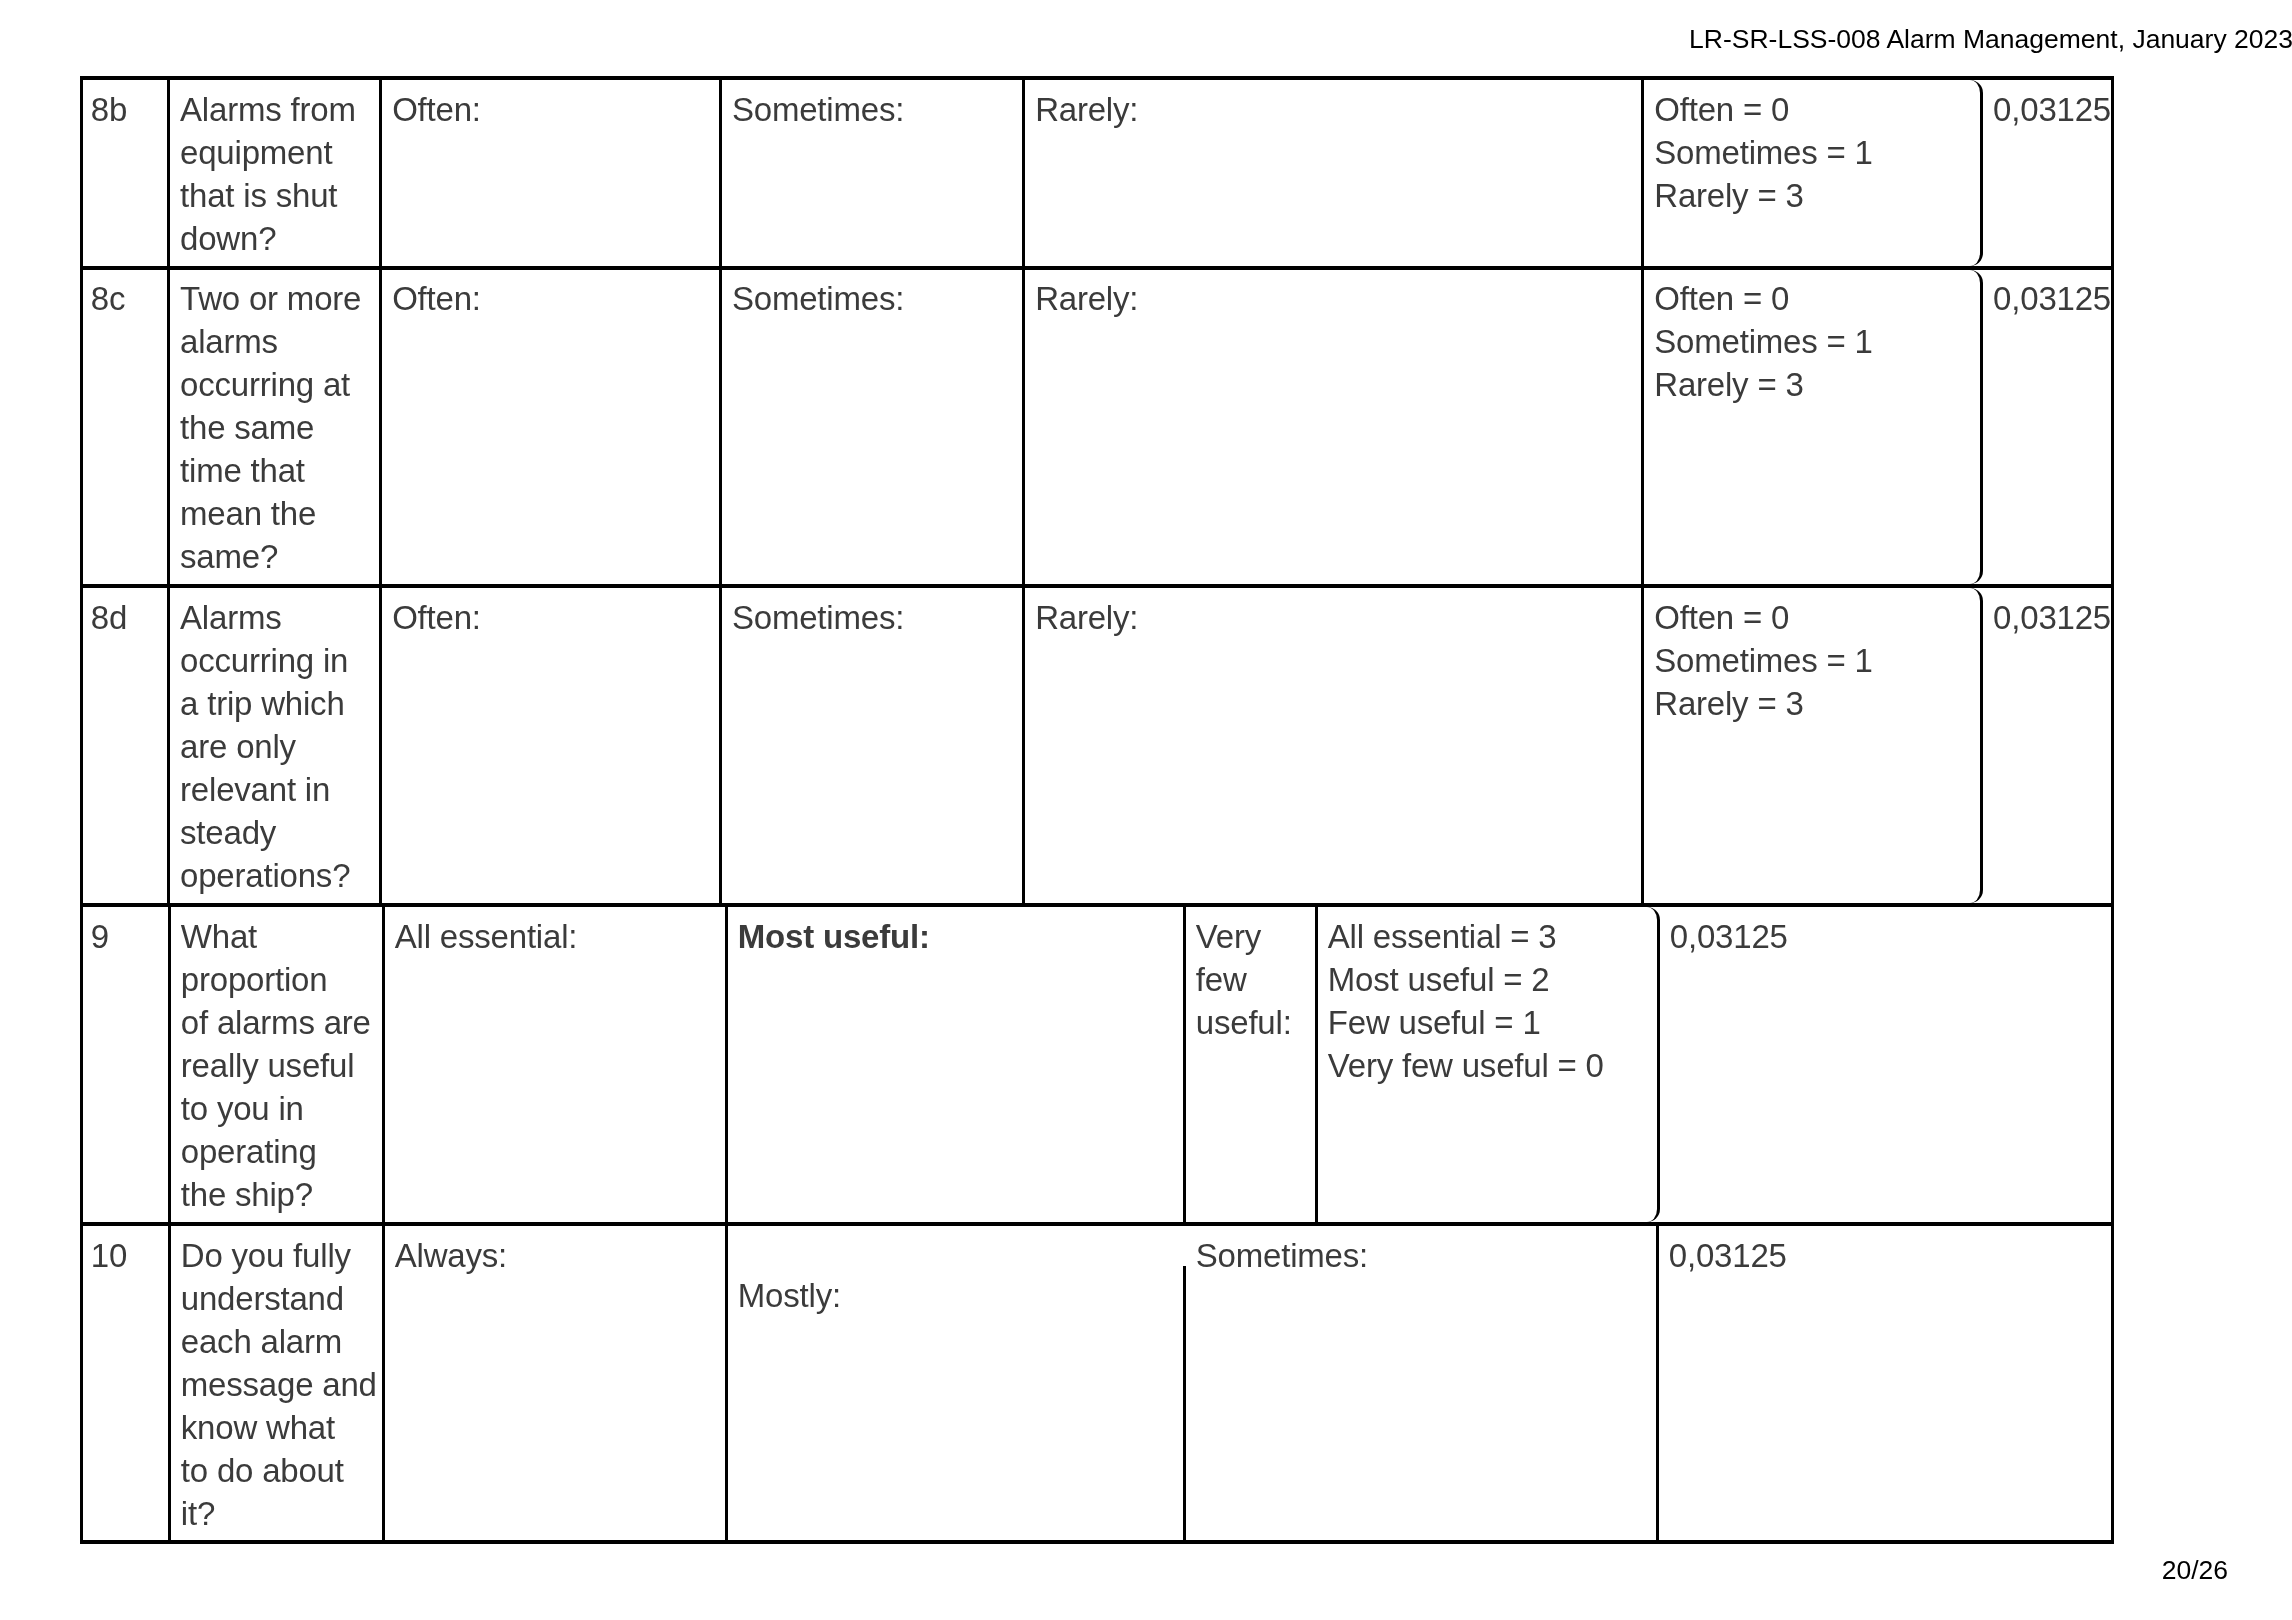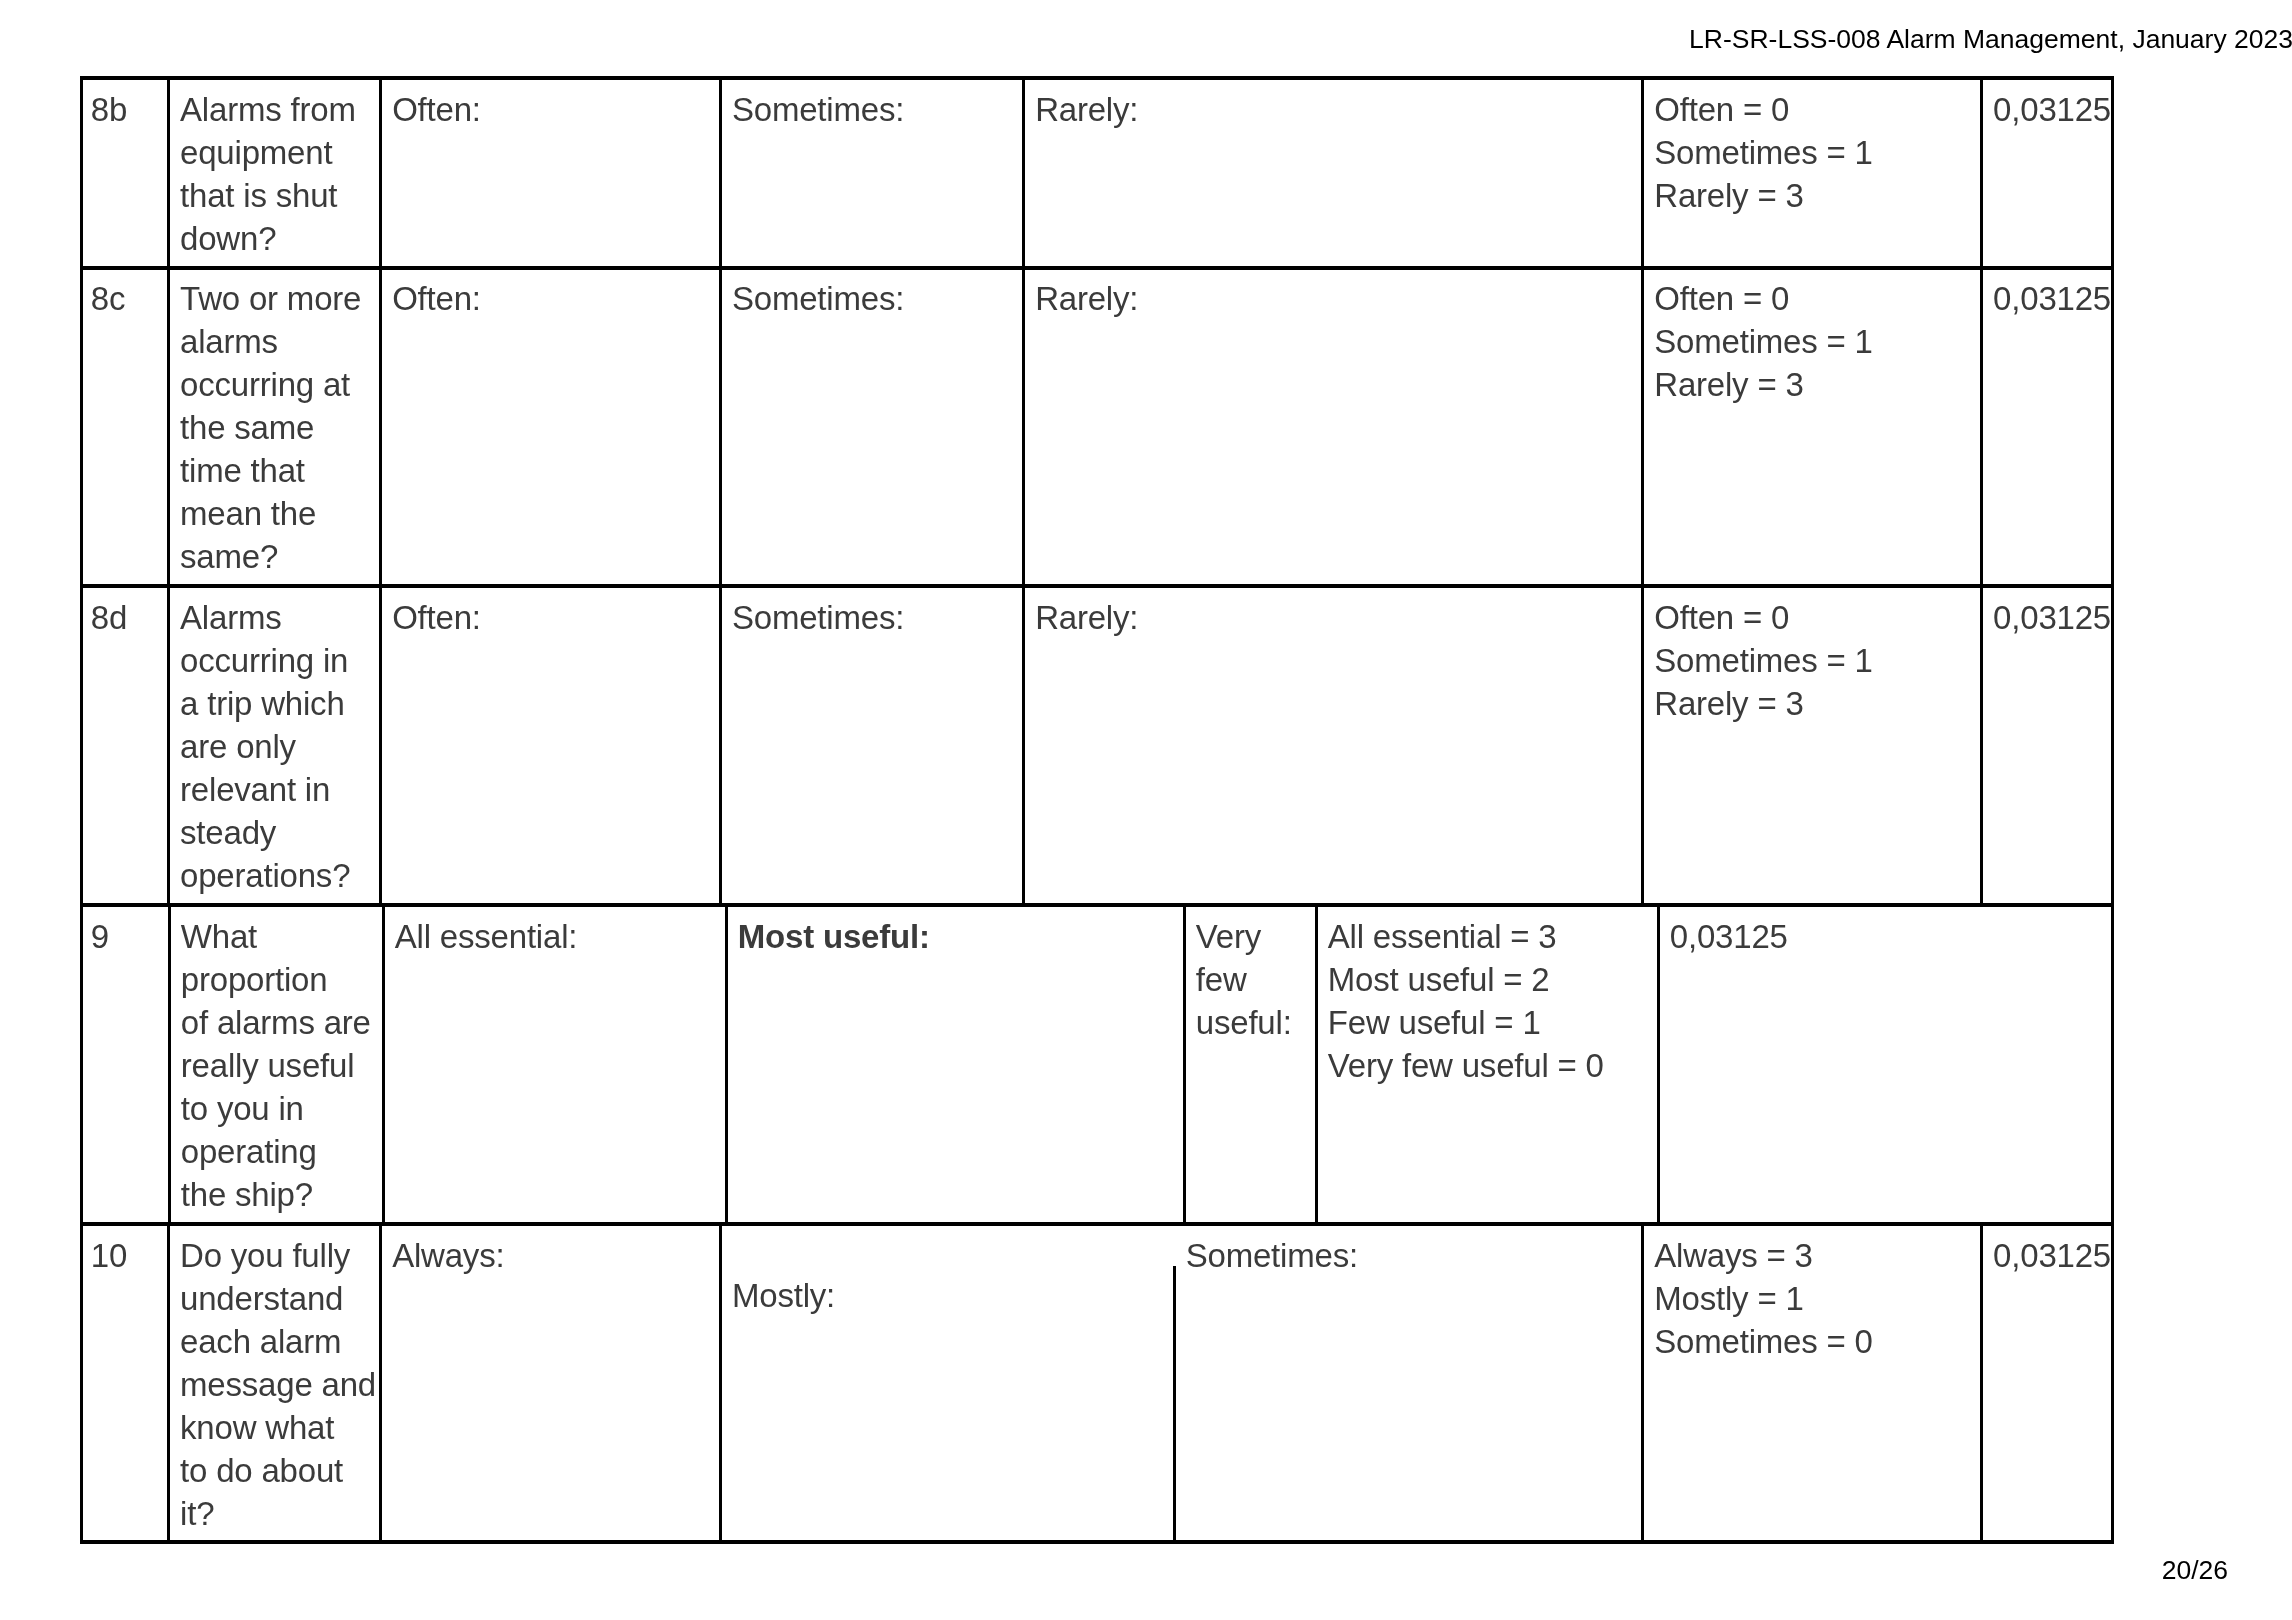--- a/index.html
+++ b/index.html
@@ -57,20 +57,21 @@
   }
   .cell.num {
     width: 88px;
     padding-left: 7.8px;
   }
   .cell.question {
     width: 214px;
   }
   .cell.scoring {
     width: 342px;
+    border-radius: 13px;
   }
   .cell.weight {
     flex: 1;
   }
   .page-number {
     position: absolute;
     top: 1555px;
     right: 65px;
     font-size: 26.5px;
     color: #000000;
@@ -155,21 +156,18 @@
       <div class="cell question">Do you fully
 understand
 each alarm
 message and
 know what
 to do about
 it?</div>
       <div class="cell option" style="width: 343px;">Always:</div>
       <div class="cell option" style="width: 458px; margin-top: 40px;">Mostly:</div>
       <div class="cell option" style="width: 473px;">Sometimes:</div>
-      <div class="cell scoring">Always = 3
-Mostly = 1
-Sometimes = 0</div>
       <div class="cell weight">0,03125</div>
     </div>
   </div>
 
 <div class="page-number">20/26</div>
 
 
 </body></html>

